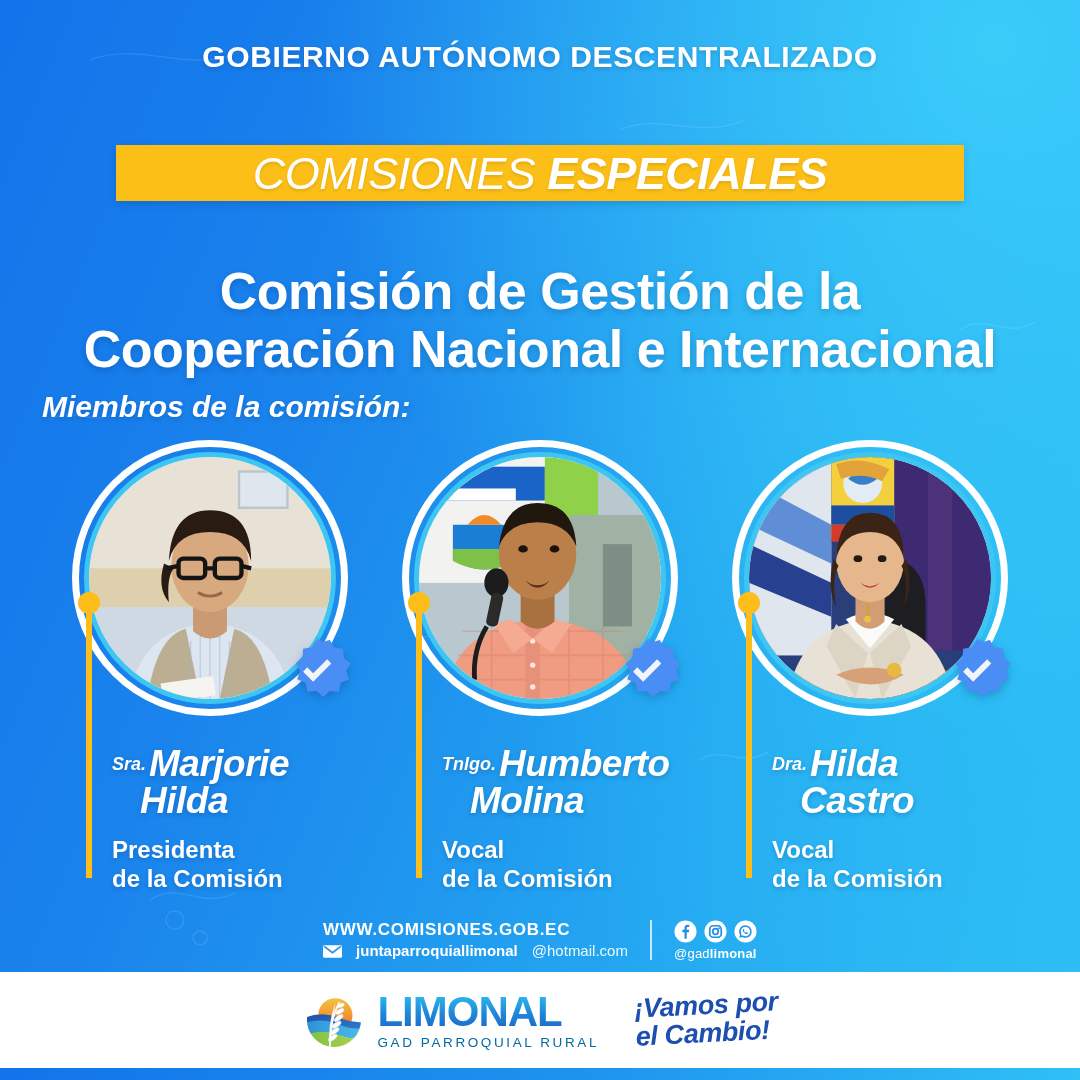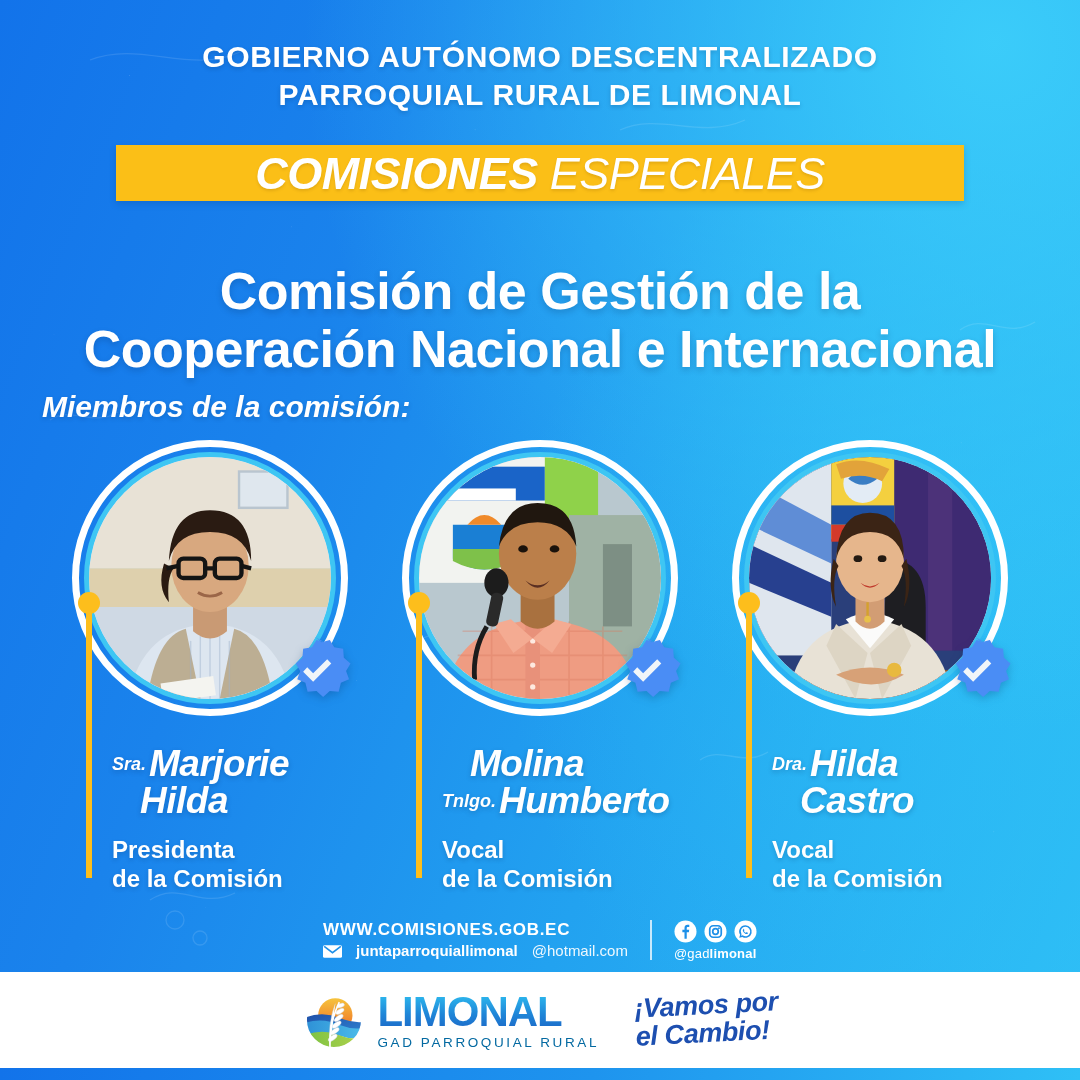--- a/index.html
+++ b/index.html
@@ -68,22 +68,22 @@
   .ribbon span{
     color:#fff;
     font-size:45px;
     font-weight:bold;
     font-style:italic;
     letter-spacing:-.5px;
     line-height:1;
     white-space:nowrap;
     text-shadow:0 2px 3px rgba(120,80,0,.18);
   }
-  .ribbon .thin{ font-style:italic; font-weight:bold;margin-top:16px; }
-  .ribbon .fat{ font-style:italic; font-weight:normal; }
+  .ribbon .thin{ font-style:italic; font-weight:normal;margin-top:16px; }
+  .ribbon .fat{ font-style:italic; font-weight:bold; }
 
   .periodo{
     position:absolute; top:206px; left:0; width:100%;
     text-align:center; color:#fff;
     font-size:30px; font-weight:bold; letter-spacing:.3px;
     text-shadow:0 2px 4px rgba(0,40,90,.22);
   }
 
   .maintitle{
     position:absolute; top:262px; left:0; width:100%;
@@ -193,21 +193,21 @@
   }
   .mail{
     display:flex; align-items:center; gap:14px;
     font-size:15px; line-height:1.25; margin-top:2px;
   }
   .mail b{ font-weight:bold; }
   .mail .dom{ font-weight:normal; opacity:.92; }
   .divider{
     width:2px; height:40px; background:rgba(255,255,255,.75);
   }
-  .social{ text-align:left; color:#fff; }
+  .social{ text-align:center; color:#fff; }
   .social-icons{ display:flex; gap:7px; align-items:center; justify-content:center; }
   .handle{ font-size:13px; margin-top:3px; letter-spacing:.2px; }
   .handle b{ font-weight:bold; }
 
   
   .footer{
     position:absolute; left:0; bottom:12px;
     width:100%; height:96px;
     background:#ffffff;
     display:flex; align-items:center; justify-content:center;
@@ -251,21 +251,20 @@
       <path d="M960 330 C985 312 1005 340 1035 322"></path>
       <circle cx="175" cy="920" r="9"></circle>
       <circle cx="200" cy="938" r="7"></circle>
       <path d="M50 420 C72 405 92 428 118 412"></path>
       <path d="M700 760 C722 745 742 768 768 752"></path>
     </g>
   </svg>
 
   <div class="org">
     <div>GOBIERNO AUTÓNOMO DESCENTRALIZADO</div>
-    <div>PARROQUIAL RURAL DE LIMONAL</div>
   </div>
 
   <div class="ribbon">
     <span>
       <span class="thin">COMISIONES </span><span class="fat">ESPECIALES</span>
     </span>
   </div>
 
 
   <div class="maintitle">
@@ -397,24 +396,24 @@
           <path fill="#f1f5f9" d="M34 51 l5.5-6 8 8 19-19 5.5 6-24.5 24.5z"></path>
         </svg>
       </div>
 
       <div class="pin">
         <div class="knob"></div>
         <div class="stem"></div>
       </div>
 
       <div class="nameblock">
-        <div class="nameline second">Molina</div>
         <div class="nameline">
           <span class="honor">Tnlgo.</span><span>Humberto</span>
         </div>
+        <div class="nameline second">Molina</div>
         <div class="role">
           <div>Vocal</div>
           <div>de la Comisión</div>
         </div>
       </div>
     </div>
 
     <div class="member">
       <div class="photo-wrap">
         <div class="ring-inner">

